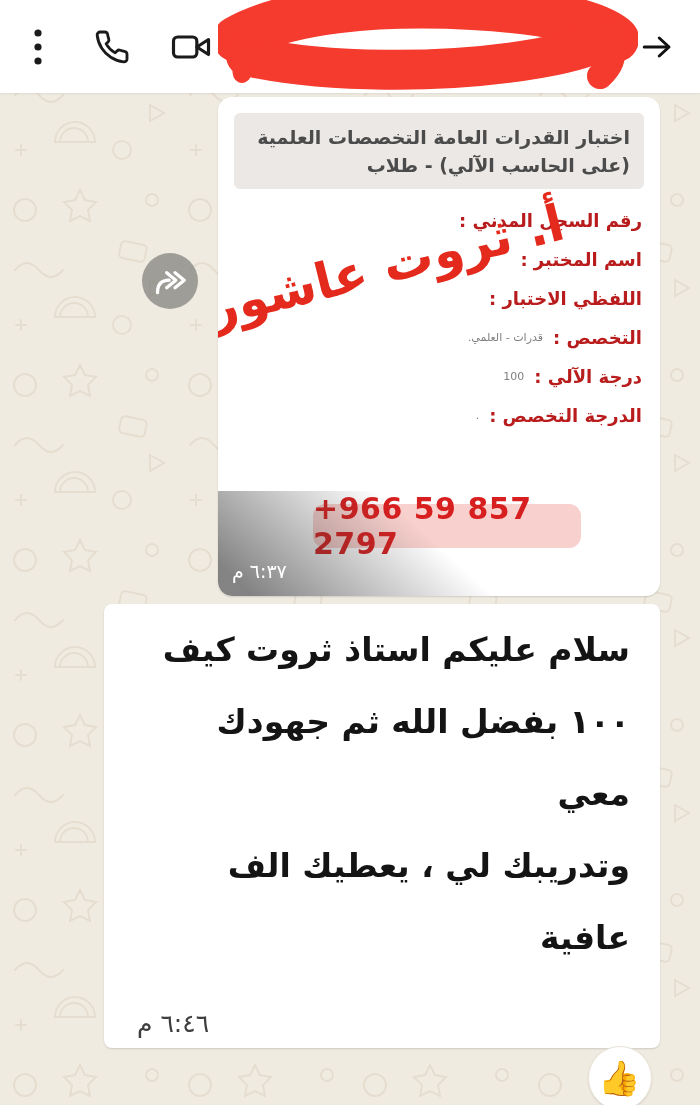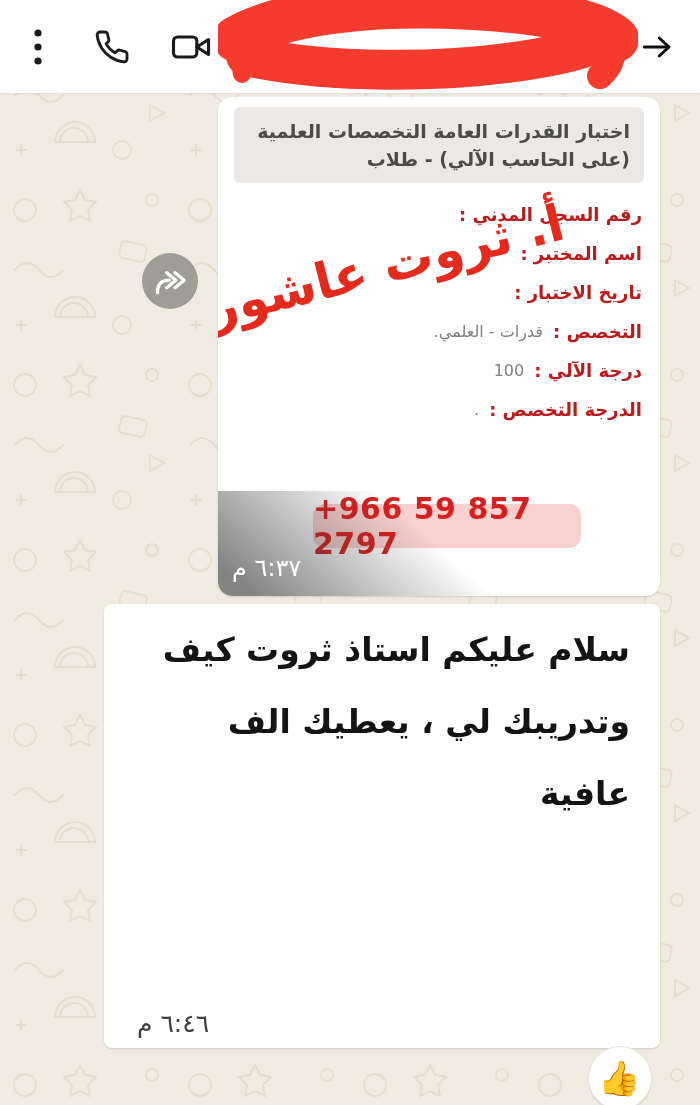--- a/index.html
+++ b/index.html
@@ -21,43 +21,43 @@
   .video-btn{left:162px;width:58px;}
   .back-btn{left:630px;width:54px;}
   .avatar{position:absolute;left:538px;top:9px;width:68px;height:68px;border-radius:50%;z-index:1;}
   .scribble{position:absolute;left:218px;top:-6px;z-index:3;pointer-events:none;}
   
   .img-bubble{
     position:absolute;left:218px;top:97px;width:442px;height:499px;background:#ffffff;
     border-radius:14px;box-shadow:0 1px 2px rgba(0,0,0,.14);z-index:2;overflow:hidden;direction:rtl;
   }
   .doc-header{
-    margin:10px 16px 0;background:#ebe8e5;border-radius:6px;padding:10px 14px;
+    margin:16px 16px 0;background:#ebe8e5;border-radius:6px;padding:10px 14px;
     font-size:19px;font-weight:bold;color:#4b4b4b;line-height:28px;text-align:right;
   }
   .doc-fields{margin:12px 18px 0;}
   .doc-row{height:39px;display:flex;align-items:center;}
   .doc-label{font-weight:bold;font-size:18px;color:#b91c1c;white-space:nowrap;}
-  .doc-value{font-size:16px;color:#7f7f7f;margin-inline-start:10px;}
+  .doc-value{font-size:11px;color:#7f7f7f;margin-inline-start:10px;}
   .marker{
     position:absolute;left:-52px;top:140px;width:440px;text-align:center;white-space:nowrap;
     transform:rotate(-14deg);font-size:50px;font-weight:bold;color:#e42a1c;letter-spacing:1px;
     pointer-events:none;
   }
   .phone-pill{
     position:absolute;left:95px;bottom:48px;width:268px;height:44px;background:#f8d0cd;
     border-radius:12px;display:flex;align-items:center;justify-content:center;
     direction:ltr;font-weight:bold;font-size:30px;color:#d81f1f;letter-spacing:.5px;
   }
   .img-shadow{
     position:absolute;left:0;bottom:0;width:330px;height:105px;
     background:linear-gradient(42deg, rgba(55,55,55,.62) 8%, rgba(55,55,55,0) 62%);
     border-bottom-left-radius:14px;pointer-events:none;
   }
-  .img-time{position:absolute;left:14px;bottom:14px;color:#ffffff;font-size:24px;direction:rtl;}
+  .img-time{position:absolute;left:14px;bottom:14px;color:#ffffff;font-size:19px;direction:rtl;}
   .forward-btn{
     position:absolute;left:142px;top:253px;width:56px;height:56px;border-radius:50%;
     background:rgba(128,126,122,.72);display:flex;align-items:center;justify-content:center;
     z-index:4;cursor:pointer;
   }
   
   .text-bubble{
     position:absolute;left:104px;top:604px;width:556px;height:444px;background:#ffffff;
     border-radius:8px;box-shadow:0 1px 2px rgba(0,0,0,.14);z-index:2;direction:rtl;
   }
@@ -158,21 +158,21 @@
   <div class="doc-fields">
     <div class="doc-row">
       <span class="doc-label">رقم السجل المدني :</span>
       <span class="doc-value"></span>
     </div>
     <div class="doc-row">
       <span class="doc-label">اسم المختبر :</span>
       <span class="doc-value"></span>
     </div>
     <div class="doc-row">
-      <span class="doc-label">تاريخ الاختبار :</span>
+      <span class="doc-label">اللفظي الاختبار :</span>
       <span class="doc-value"></span>
     </div>
     <div class="doc-row">
       <span class="doc-label">التخصص :</span>
       <span class="doc-value">قدرات - العلمي.</span>
     </div>
     <div class="doc-row">
       <span class="doc-label">درجة الآلي :</span>
       <span class="doc-value">100</span>
     </div>
@@ -183,19 +183,20 @@
   </div>
   <div class="marker">أ. ثروت عاشور</div>
   <div class="phone-pill">+966 59 857 2797</div>
   <div class="img-shadow"></div>
   <div class="img-time">٦:٣٧ م</div>
 </div>
 
 <div class="text-bubble">
   <div class="msg-text">
     <div class="msg-line">سلام عليكم استاذ ثروت كيف</div>
+    <div class="msg-line">١٠٠ بفضل الله ثم جهودك معي</div>
     <div class="msg-line">وتدريبك لي ، يعطيك الف عافية</div>
 
   </div>
   <div class="msg-time">٦:٤٦ م</div>
 </div>
 
 <div class="reaction">👍</div>
 
 </body></html>

